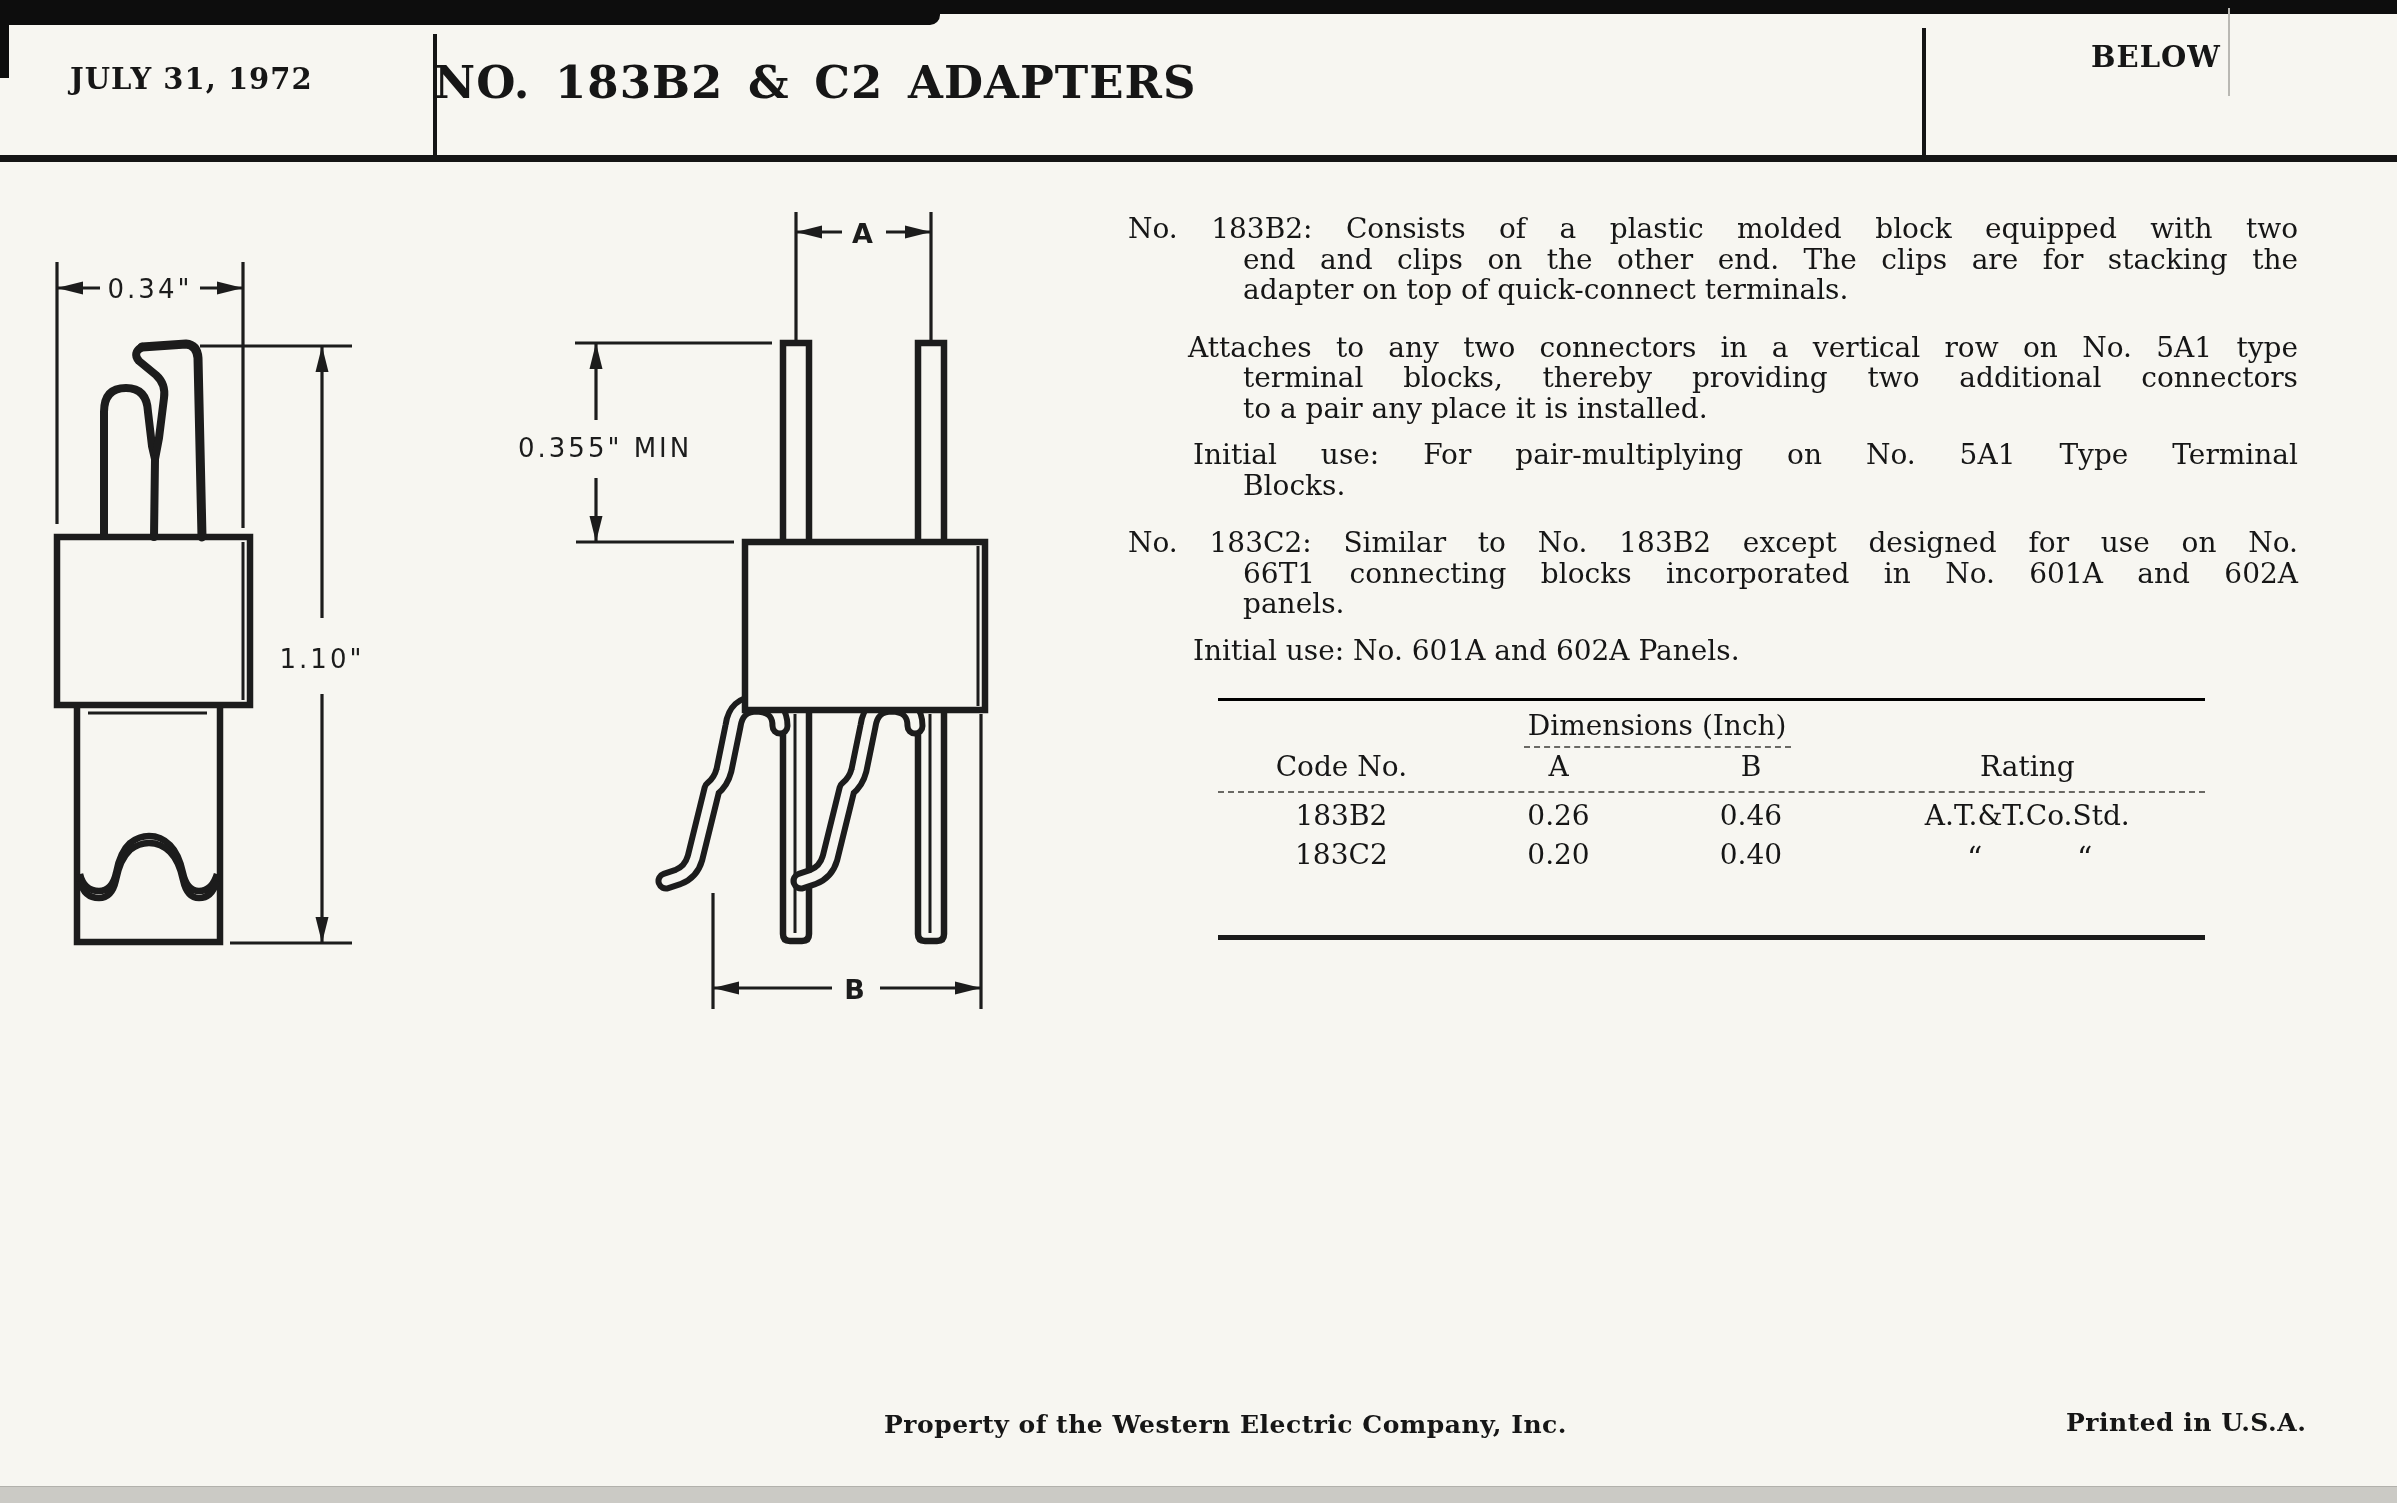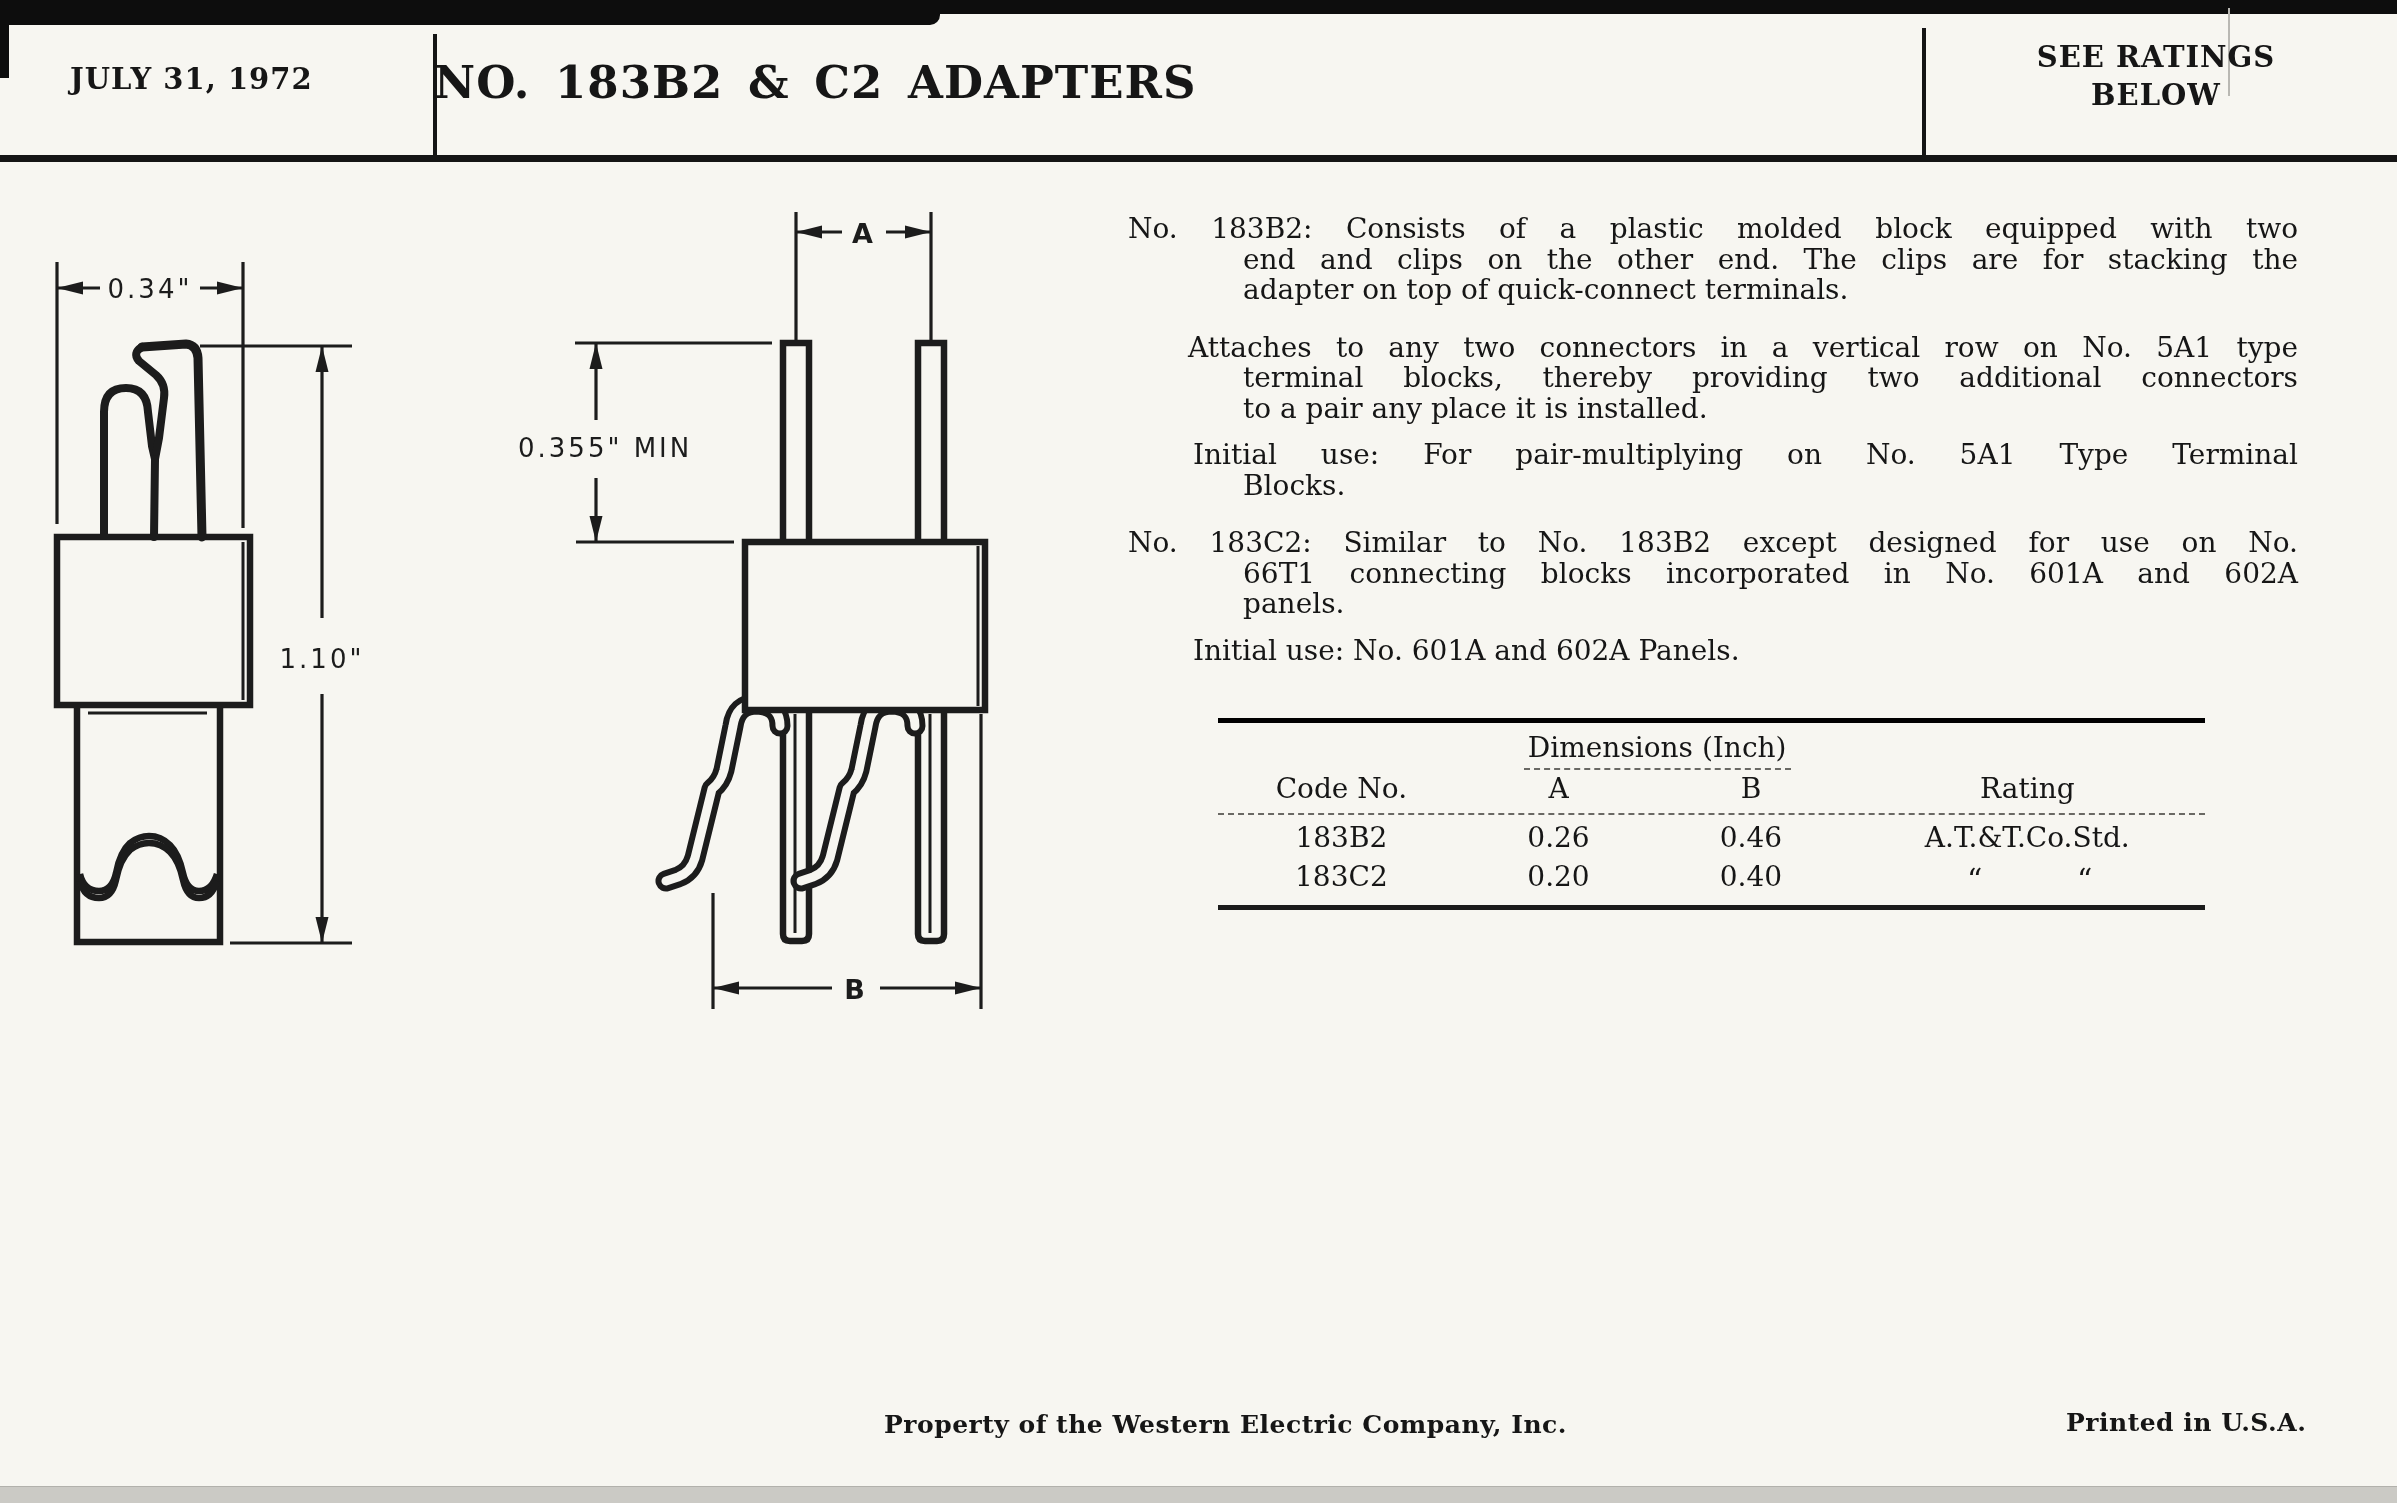--- a/index.html
+++ b/index.html
@@ -31,22 +31,22 @@
   .para{padding-left:115px;}
   .para.mt-item{margin-top:27px;}
   .para.mt-init{margin-top:16px;}
   .ln{text-align:justify;text-align-last:justify;}
   .ln.last{text-align:left;text-align-last:left;}
   .fl-main{text-indent:-115px;}
   .fl-sub{text-indent:-55px;}
   .fl-init{text-indent:-50px;}
 
   
-  .ratings-table{left:1218px;top:718px;width:987px;height:192px;
-                 border-top:5px solid #000000;border-bottom:5px solid #1b1b1b;
+  .ratings-table{left:1218px;top:698px;width:987px;height:242px;
+                 border-top:3px solid #000000;border-bottom:5px solid #1b1b1b;
                  font-size:28px;box-sizing:border-box;}
   .tcols{display:grid;grid-template-columns:25% 19% 20% 36%;}
   .dims-row{margin-top:8px;}
   .dims-span{grid-column:2 / 4;text-align:center;}
   .dims-span .dims-inner{display:inline-block;padding:0 4px 4px 4px;
                          border-bottom:2px dashed #6a6964;}
   .thead-row{margin-top:2px;padding-bottom:8px;border-bottom:2px dashed #6a6964;}
   .thead-row div{text-align:center;}
   .trow{margin-top:6px;}
   .trow div{text-align:center;}
@@ -80,21 +80,20 @@
 <div class="abs scan-top2"></div>
 <div class="abs scan-left"></div>
 <div class="abs scan-crease"></div>
 <div class="abs scan-bottom"></div>
 
 <div class="abs hdr-date">JULY 31, 1972</div>
 <div class="abs hdr-divider1"></div>
 <div class="abs hdr-title">NO. 183B2 &amp; C2 ADAPTERS</div>
 <div class="abs hdr-divider2"></div>
 <div class="abs hdr-note">
-  <div>SEE RATINGS</div>
   <div>BELOW</div>
 </div>
 <div class="abs hdr-rule"></div>
 
 <svg class="abs diagram-svg" width="1100" height="840" viewBox="0 180 1100 840" xmlns="http://www.w3.org/2000/svg">
 
   <g>
 
     <line class="dim" x1="57" y1="262" x2="57" y2="524"></line>
     <line class="dim" x1="243" y1="262" x2="243" y2="528"></line>

